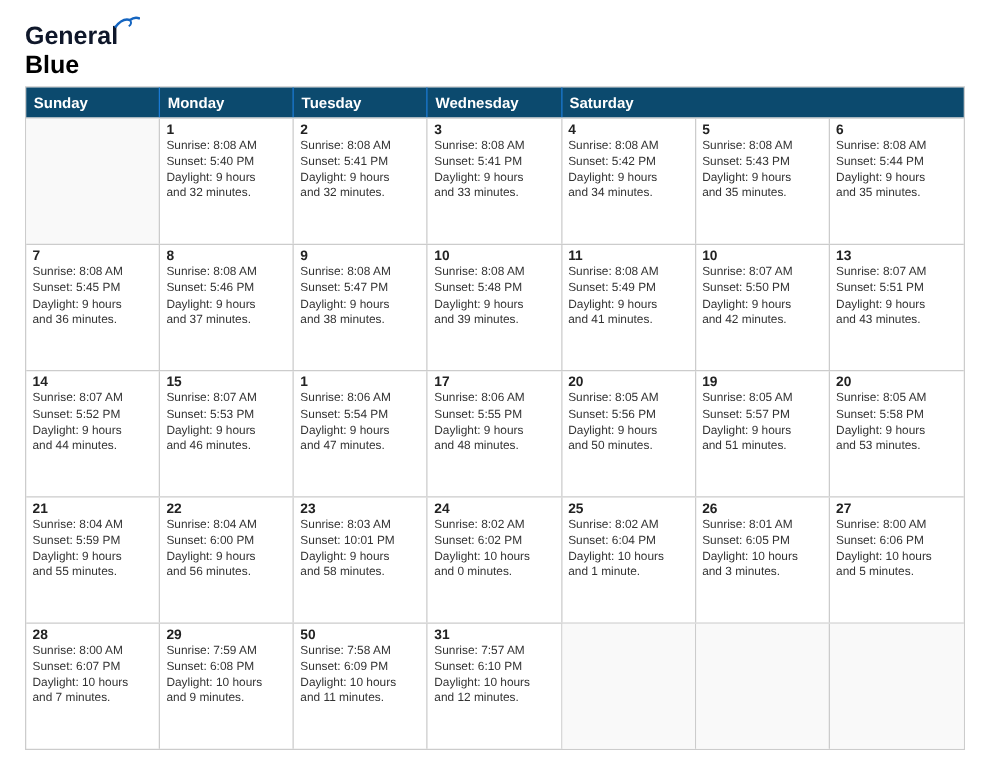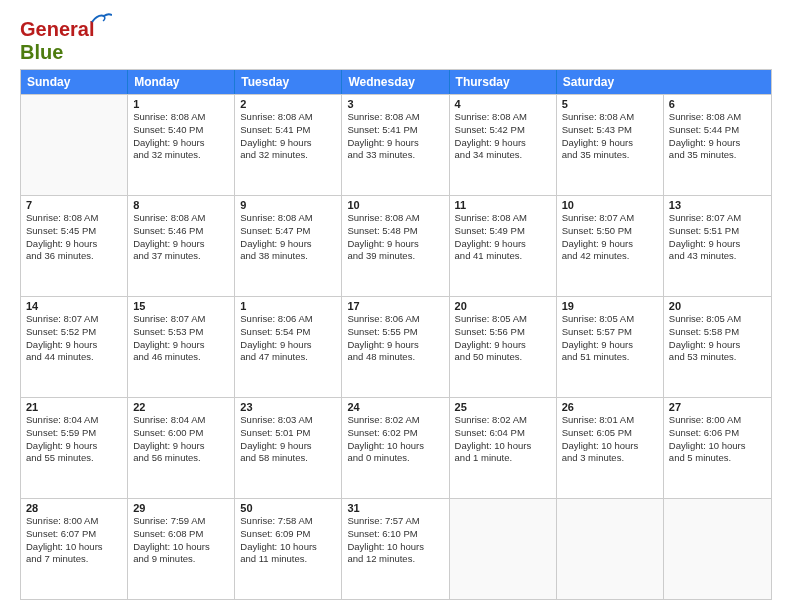--- a/index.html
+++ b/index.html
@@ -43,21 +43,21 @@
     }
     .calendar {
       flex: 1;
       display: flex;
       flex-direction: column;
       border: 1px solid #ccc;
     }
     .cal-header {
       display: grid;
       grid-template-columns: repeat(7, 1fr);
-      background: #3b82f6;
+      background: #0c4a6e;
     }
     .cal-header-cell {
       color: #fff;
       font-size: 12px;
       font-weight: bold;
       padding: 5px 6px;
       text-align: left;
       border-right: 1px solid #1a7ad4;
     }
     .cal-header-cell:last-child { border-right: none; }
@@ -94,42 +94,41 @@
     }
   </style>
 </head>
 <body>
 
 <div class="page">
   <div class="header">
     <div class="logo">
       <div style="display:flex;align-items:center;gap:0px;">
         <div style="position:relative;display:inline-block;">
-          <span style="font-size:20px;font-weight:bold;color:#b91c1c;">General</span>
+          <span style="font-size:20px;font-weight:bold;color:#0f172a;">General</span>
           <svg style="position:absolute;top:-6px;right:-18px;" width="22" height="14" viewBox="0 0 22 14">
             <path d="M2,10 Q8,2 14,4 Q18,1 22,3" stroke="#1565c0" stroke-width="2" fill="none"></path>
             <path d="M14,4 Q16,7 13,9" stroke="#1565c0" stroke-width="1.5" fill="none"></path>
           </svg>
         </div>
       </div>
-      <div style="font-size:20px;font-weight:bold;color:#4d7c0f;line-height:0.9;margin-top:2px;">Blue</div>
+      <div style="font-size:20px;font-weight:bold;color:#000000;line-height:0.9;margin-top:2px;">Blue</div>
     </div>
     <div class="title-section">
       <div class="month-title"></div>
       <div class="location"></div>
     </div>
   </div>
 
   <div class="calendar">
     <div class="cal-header">
     <div class="cal-header-cell">Sunday</div>
         <div class="cal-header-cell">Monday</div>
         <div class="cal-header-cell">Tuesday</div>
         <div class="cal-header-cell">Wednesday</div>
-        <div class="cal-header-cell">Thursday</div>
         <div class="cal-header-cell">Saturday</div>
       </div>
     <div class="cal-body">
     <div class="cal-row">
           <div class="cal-cell empty"></div>
           <div class="cal-cell">
             <div class="day-number">1</div>
             <div class="cell-text" style="white-space: pre-line;">Sunrise: 8:08 AM
 Sunset: 5:40 PM
 Daylight: 9 hours
@@ -284,21 +283,21 @@
           <div class="cal-cell">
             <div class="day-number">22</div>
             <div class="cell-text" style="white-space: pre-line;">Sunrise: 8:04 AM
 Sunset: 6:00 PM
 Daylight: 9 hours
 and 56 minutes.</div>
           </div>
           <div class="cal-cell">
             <div class="day-number">23</div>
             <div class="cell-text" style="white-space: pre-line;">Sunrise: 8:03 AM
-Sunset: 5:01 PM
+Sunset: 10:01 PM
 Daylight: 9 hours
 and 58 minutes.</div>
           </div>
           <div class="cal-cell">
             <div class="day-number">24</div>
             <div class="cell-text" style="white-space: pre-line;">Sunrise: 8:02 AM
 Sunset: 6:02 PM
 Daylight: 10 hours
 and 0 minutes.</div>
           </div>

